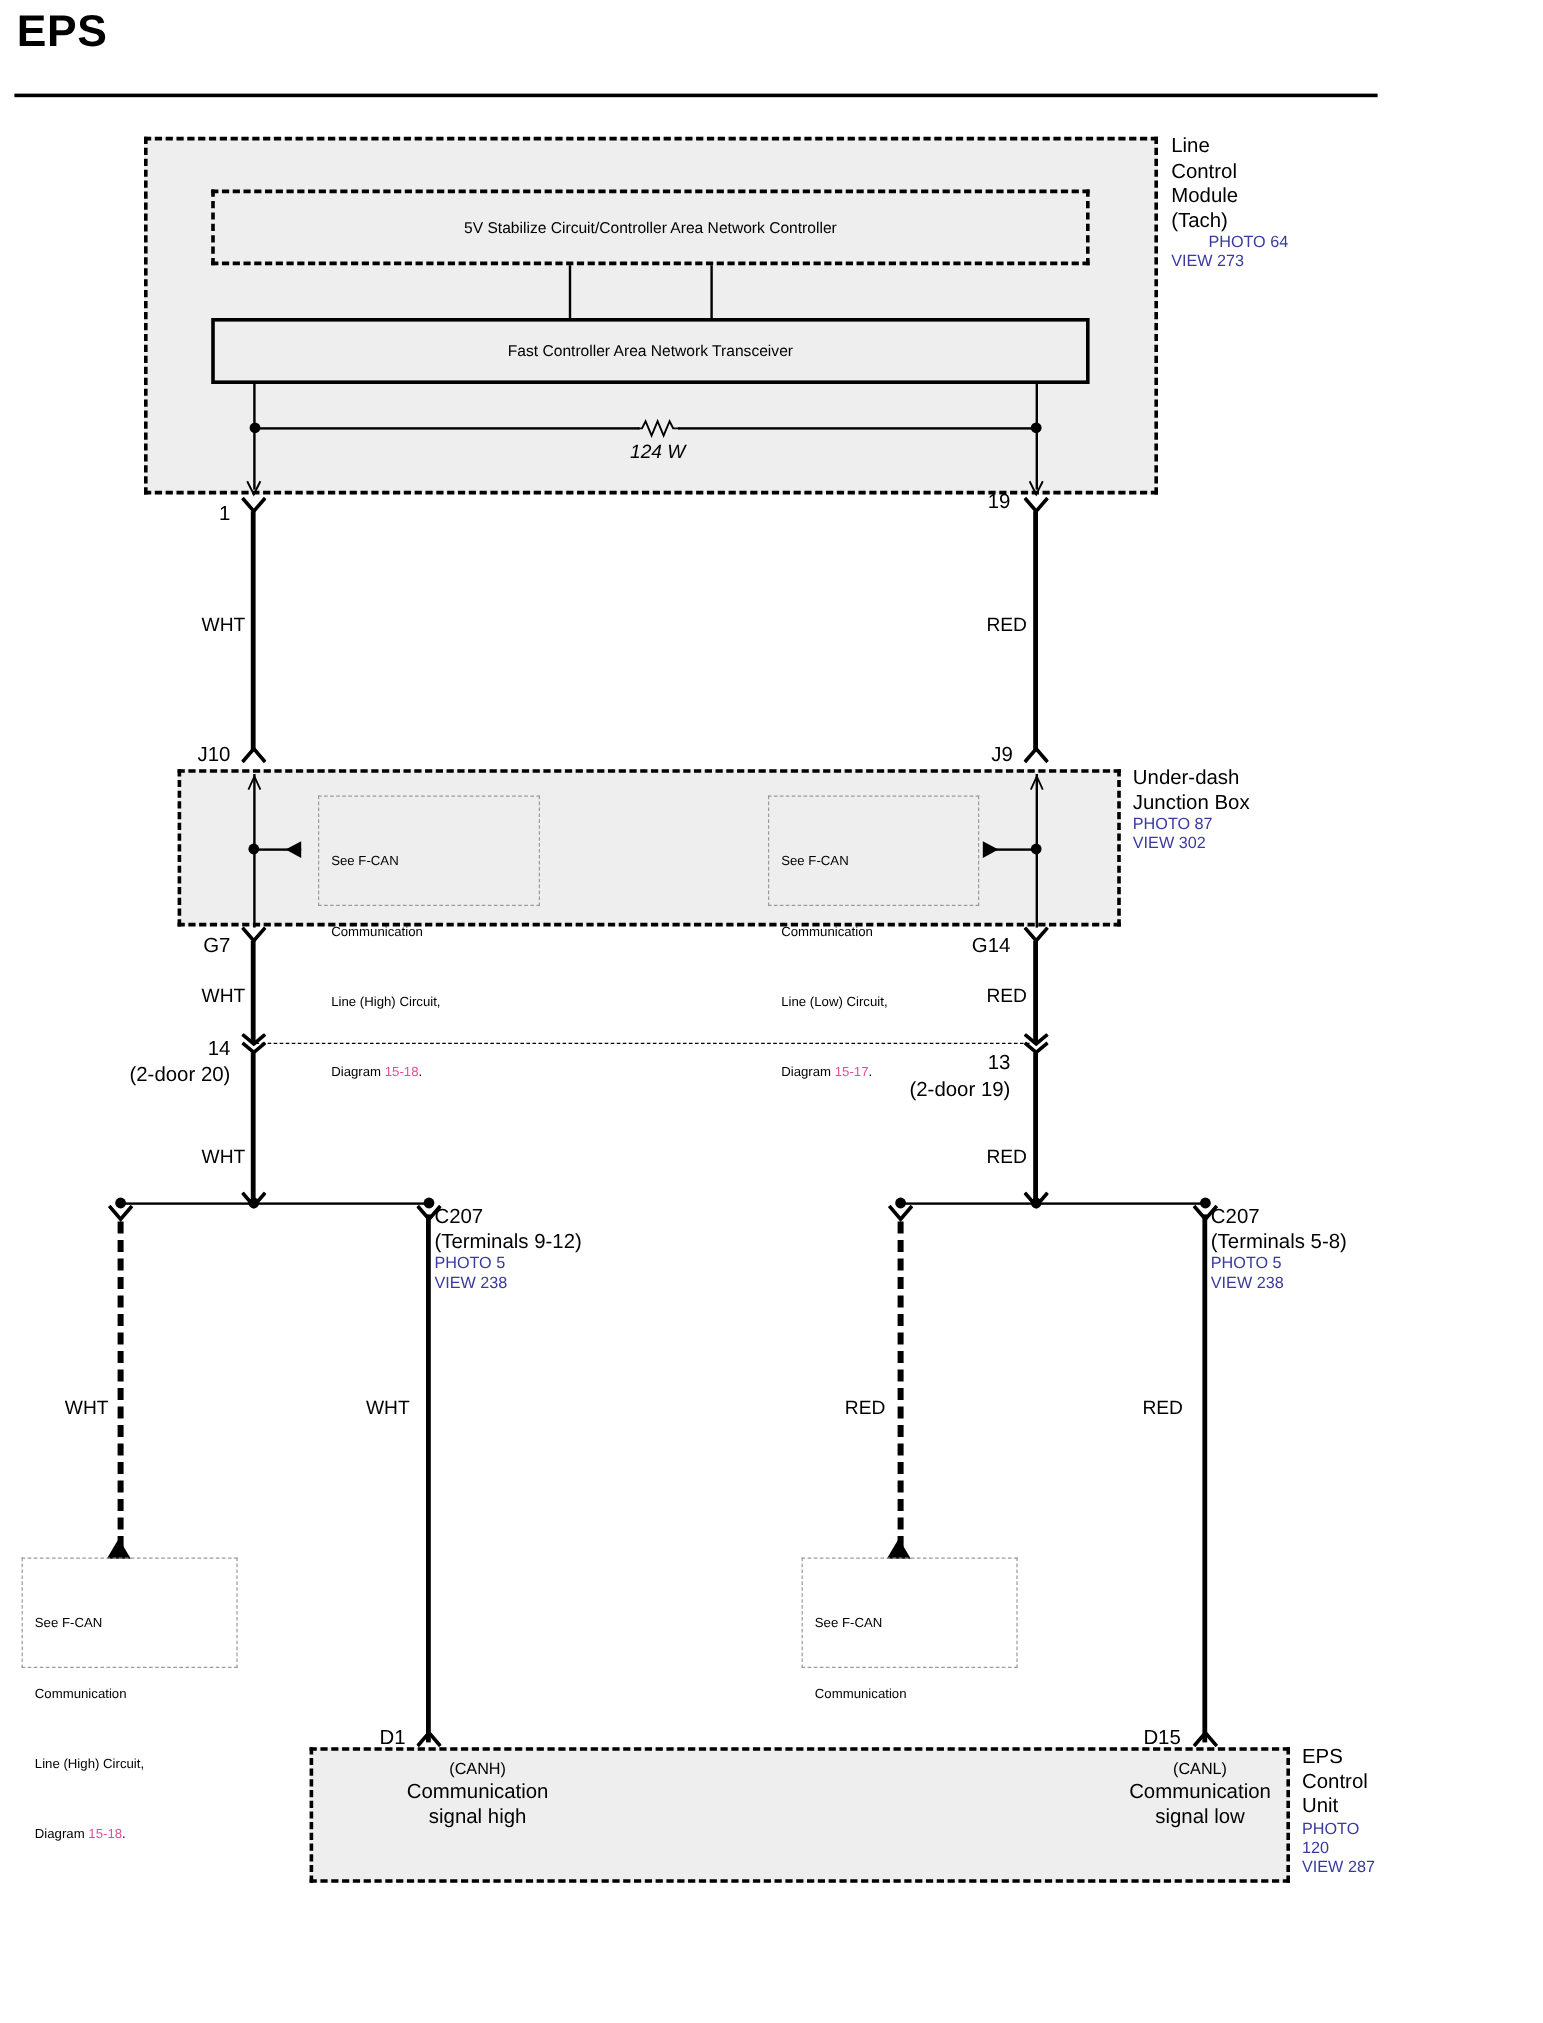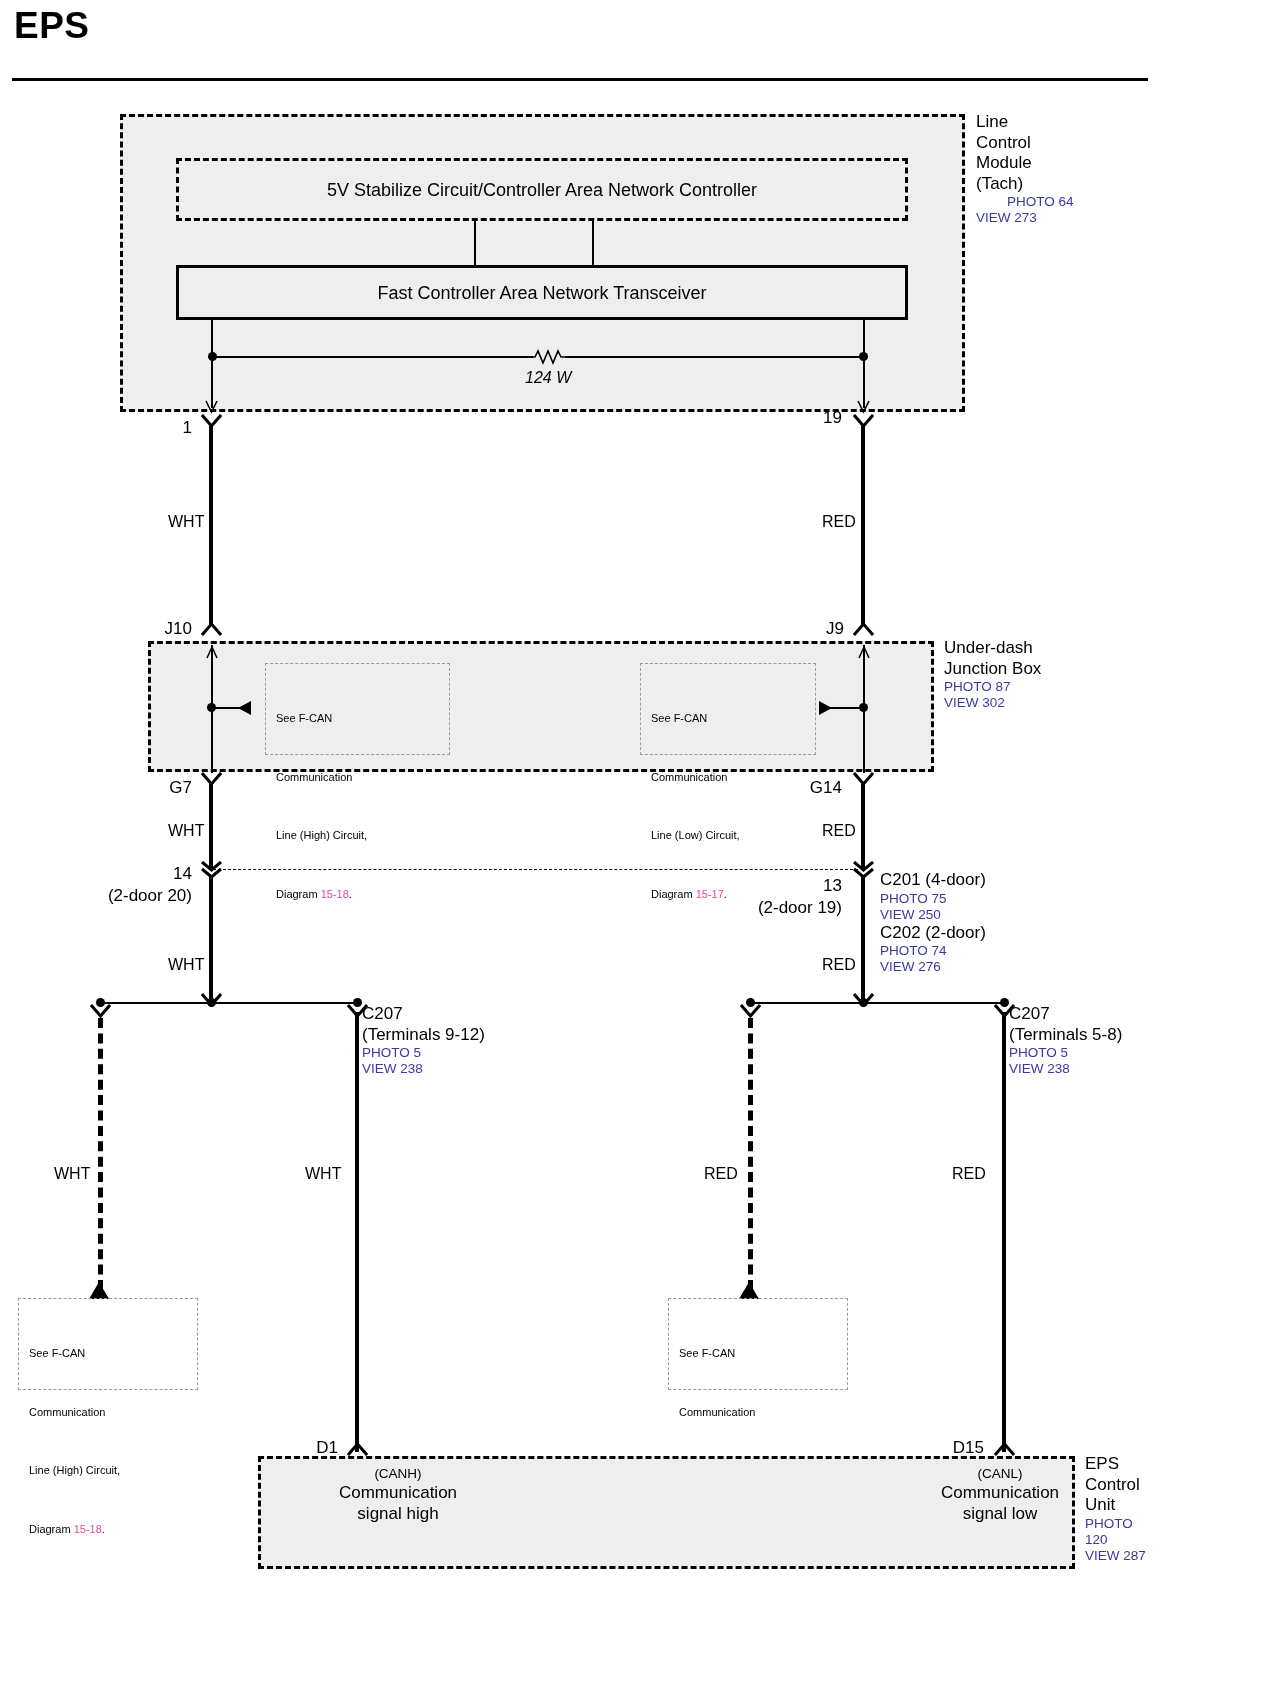--- a/index.html
+++ b/index.html
@@ -54,21 +54,21 @@
     position: absolute;
     background: #eeeeee;
     border: 3px solid #000;
     box-sizing: border-box;
     text-decoration: underline;
   }
   .inner-label {
     position: absolute;
     width: 100%;
     text-align: center;
-    font-size: 18px;
+    font-size: 13px;
     line-height: 20px;
   }
   .wire-v {
     position: absolute;
     width: 4px;
     background: #000;
   }
   .wire-v-thin {
     position: absolute;
     width: 1.6px;
@@ -276,28 +276,20 @@
   <svg class="glyph" style="left:853px; top:861px;" width="21" height="18" viewBox="0 0 21 18">
     <polyline points="1,1 10.5,9 20,1" fill="none" stroke="#000" stroke-width="3"></polyline>
     <polyline points="1,8 10.5,16 20,8" fill="none" stroke="#000" stroke-width="3"></polyline>
   </svg>
 
   <div class="term-num" style="left:120px; top:864px; width:72px;">14</div>
   <div class="term-num" style="left:76px; top:886px; width:116px;">(2-door 20)</div>
   <div class="term-num" style="left:772px; top:876px; width:70px;">13</div>
   <div class="term-num" style="left:726px; top:898px; width:116px;">(2-door 19)</div>
 
-  <div style="position:absolute; left:880px; top:870px; font-size:17px; line-height:20.5px;">
-    <div>C201 (4-door)</div>
-    <div class="ref" style="font-size:13.5px; line-height:16px;">PHOTO 75</div>
-    <div class="ref" style="font-size:13.5px; line-height:16px;">VIEW 250</div>
-    <div>C202 (2-door)</div>
-    <div class="ref" style="font-size:13.5px; line-height:16px;">PHOTO 74</div>
-    <div class="ref" style="font-size:13.5px; line-height:16px;">VIEW 276</div>
-  </div>
 
   <div class="wire-v" style="left:209px; top:877px; height:124px;"></div>
   <div class="wire-v" style="left:861px; top:877px; height:124px;"></div>
   <div class="txt" style="left:168px; top:955px;">WHT</div>
   <div class="txt" style="left:822px; top:955px;">RED</div>
 
   <div class="wire-h-thin" style="left:100px; top:1002px; width:257px;"></div>
   <div class="dot" style="left:96px; top:998px;"></div>
   <div class="dot" style="left:207px; top:998px;"></div>
   <div class="dot" style="left:353px; top:998px;"></div>

